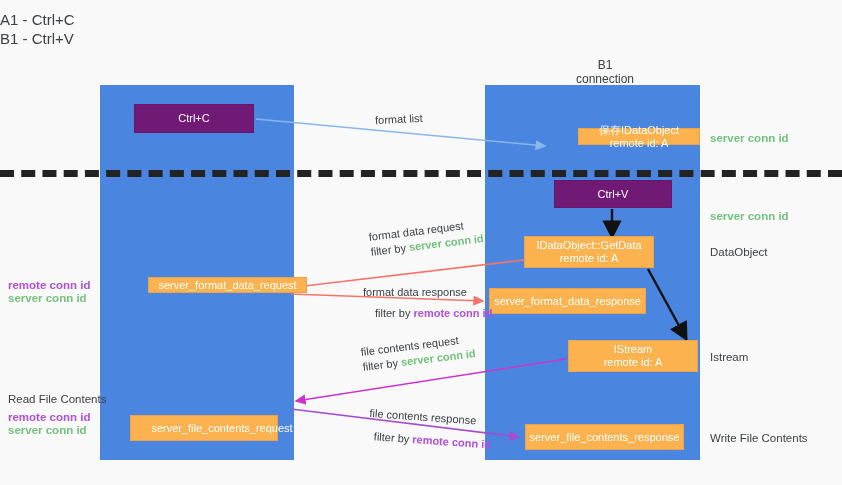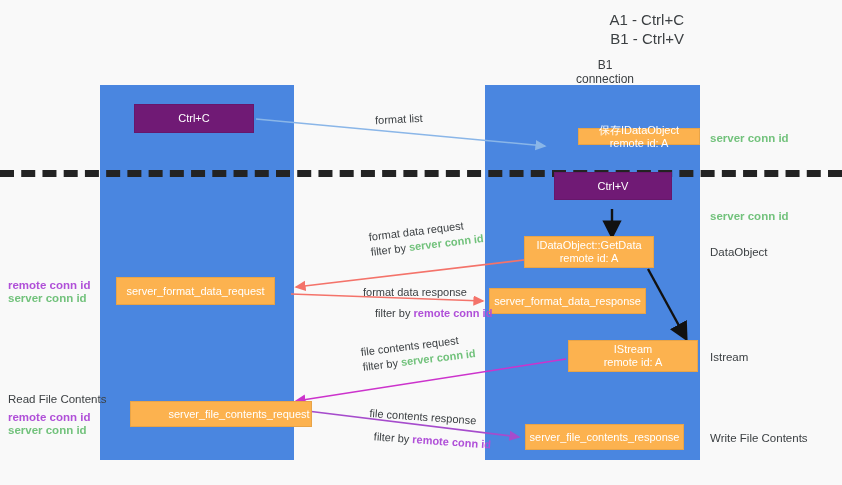--- a/index.html
+++ b/index.html
@@ -20,21 +20,21 @@
     width: 842px;
     height: 485px;
     background: #f9f9f9;
   }
   .abs { position: absolute; }
 
   
   #title {
     left: 0; top: 10px;
     width: 684px;
-    text-align: right;
+    text-align: left;
     font-size: 15px;
     color: #3c4043;
     line-height: 19px;
     white-space: pre-line;
   }
 
   
   .col-head {
     text-align: center;
     font-size: 12px;
@@ -73,27 +73,27 @@
     align-items: center;
     justify-content: center;
     white-space: pre-line;
     border: 1px solid rgba(0,0,0,0.08);
   }
   .green { background: #77c островы; }
   .box.green { background: #701a75; }
   .box.orange { background: #fcb24f; }
 
   #box-ctrlc   { left: 134px; top: 104px; width: 120px; height: 29px; }
-  #box-ctrlv   { left: 554px; top: 172px; width: 118px; height: 28px; }
+  #box-ctrlv   { left: 554px; top: 180px; width: 118px; height: 28px; }
   #box-idataobject { left: 578px; top: 128px; width: 122px; height: 17px; }
   #box-getdata { left: 524px; top: 236px; width: 130px; height: 32px; }
   #box-istream { left: 568px; top: 340px; width: 130px; height: 32px; }
-  #box-sfdreq  { left: 116px; top: 277px; width: 159px; height: 28px; }
+  #box-sfdreq  { left: 148px; top: 277px; width: 159px; height: 16px; }
   #box-sfdresp { left: 489px; top: 288px; width: 157px; height: 26px; }
-  #box-sfcreq  { left: 130px; top: 401px; width: 182px; height: 26px; padding-left: 36px; }
+  #box-sfcreq  { left: 130px; top: 415px; width: 148px; height: 26px; padding-left: 36px; }
   #box-sfcresp { left: 525px; top: 424px; width: 159px; height: 26px; }
 
   
   .side-label {
     font-size: 11.5px;
     color: #3c4043;
     line-height: 14px;
   }
   #lbl-dataobject { left: 710px; top: 245px; }
   #lbl-istream    { left: 710px; top: 350px; }

